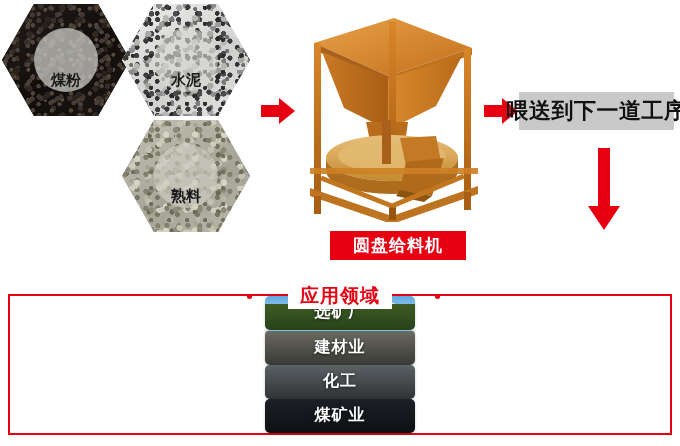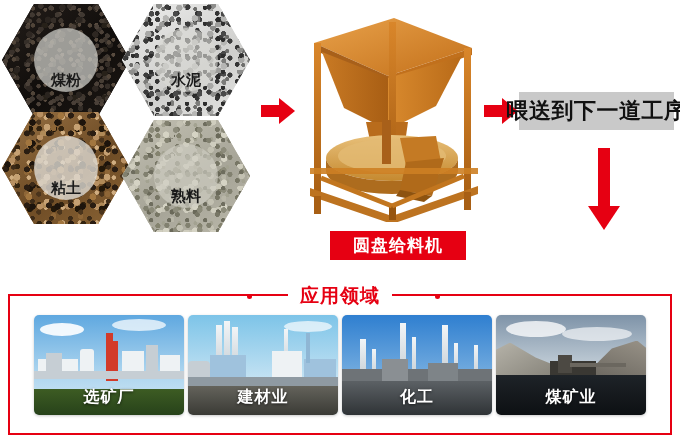--- a/index.html
+++ b/index.html
@@ -177,21 +177,21 @@
     color:#e60012; font-size:19px; font-weight:700; letter-spacing:1px; white-space:nowrap;
   }
   .dot-l, .dot-r {
     position:absolute; width:5px; height:5px; border-radius:50%; background:#e60012; top:294px;
   }
   .dot-l { left:247px; }
   .dot-r { left:435px; }
 
   .app-cards {
     position:absolute; left:0; top:0; width:100%; height:100%;
-    display:flex; align-items:center; justify-content:space-evenly; padding:0 20px;
+    display:flex; align-items:center; justify-content:space-evenly; padding:0 20px;flex-direction:column;
   }
   .app-card {
     position:relative; width:150px; height:100px; border-radius:5px;
     overflow:hidden; box-shadow:0 1px 3px rgba(0,0,0,0.22);
   }
   .app-card .caption {
     position:absolute; left:0; right:0; bottom:7px;
     text-align:center; color:#ffffff; font-size:16px; font-weight:700;
     text-shadow:0 1px 3px rgba(0,0,0,0.65); letter-spacing:1px;
   }
@@ -228,25 +228,20 @@
         <span>煤粉</span>
       </div>
     </div>
 
     <div class="hex h2 tex-cement">
       <div class="hex-badge">
         <span>水泥</span>
       </div>
     </div>
 
-    <div class="hex h3 tex-clay">
-      <div class="hex-badge">
-        <span>粘土</span>
-      </div>
-    </div>
 
     <div class="hex h4 tex-clinker">
       <div class="hex-badge">
         <span>熟料</span>
       </div>
     </div>
 
   </div>
 
 

